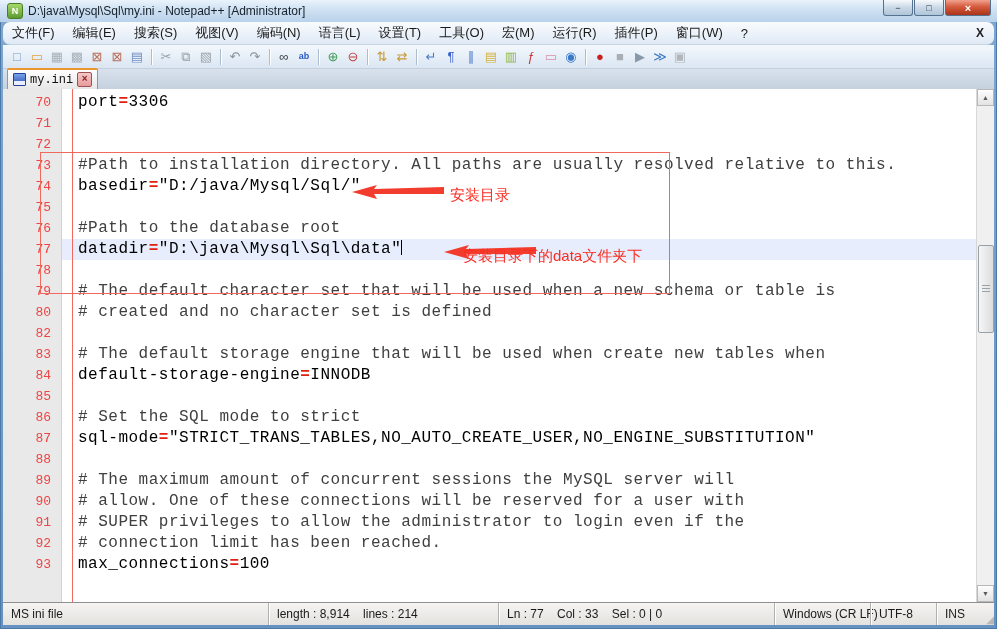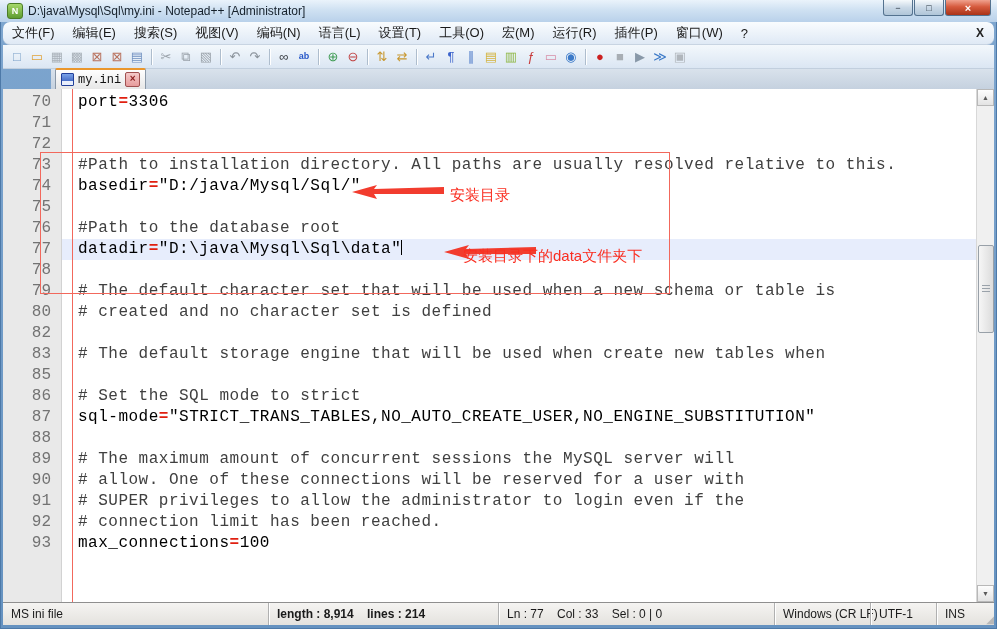--- a/index.html
+++ b/index.html
@@ -26,35 +26,35 @@
   .menu-close{padding:0 10px;font-size:12px;color:#222;font-weight:bold;}
   
   .toolbar{position:absolute;left:3px;right:3px;top:45px;height:23px;display:flex;align-items:center;
     padding-left:4px;background:linear-gradient(#f3f8fc,#dbe6f3);border-bottom:1px solid #c2cfde;}
   .tbtn{width:20px;height:20px;display:flex;align-items:center;justify-content:center;border-radius:2px;}
   .tbtn span{font-size:13px;line-height:1;}
   .tbtn .small{font-size:9px;font-weight:bold;}
   .tsep{width:1px;height:16px;background:#aebdcd;box-shadow:1px 0 0 #fff;margin:0 4px;flex:none;}
   
   .tabbar{position:absolute;left:3px;right:3px;top:69px;height:20px;display:flex;align-items:flex-end;
-    padding-left:4px;background:linear-gradient(#d9e2ec,#c5d1df);border-bottom:1px solid #93a2b2;margin-left:48px;}
+    padding-left:4px;background:linear-gradient(#d9e2ec,#c5d1df);border-bottom:1px solid #93a2b2;}
   .tab{height:19px;display:flex;align-items:center;gap:4px;padding:0 5px;
     background:linear-gradient(#fefefe,#e7e7e7);border:1px solid #8a98a8;border-bottom:none;
     border-top:2px solid #ea962d;border-radius:2px 2px 0 0;}
   .tab-label{font-family:"Liberation Mono",monospace;font-size:12px;color:#111;}
   .disk{width:11px;height:11px;border-radius:1px;background:linear-gradient(#7aa2e8,#2b50b4);
     border:1px solid #23409a;box-shadow:inset 0 -4px 0 #e8eefc;}
   .tabclose{width:13px;height:13px;border:1px solid #a05050;border-radius:2px;color:#8c1f1f;
     background:linear-gradient(#f4c9c9,#e79b9b);font-size:10px;font-weight:bold;line-height:11px;text-align:center;}
   
   .editor{position:absolute;left:3px;right:3px;top:89px;height:513px;background:#fff;overflow:hidden;}
   .gutter-fill{position:absolute;left:0;top:0;bottom:0;width:58px;background:#e9e9e9;border-right:1px solid #d2d2d2;}
   .code{position:absolute;left:0;top:3px;right:17px;font-family:"Liberation Mono","DejaVu Sans Mono",monospace;}
   .row{display:flex;height:21px;line-height:21px;white-space:pre;}
-  .ln{width:48px;flex:none;text-align:right;padding-right:11px;color:#737373;font-size:16px;}
+  .ln{width:48px;flex:none;text-align:right;padding-right:11px;color:#ef4444;font-size:13px;}
   .txt{flex:1;padding-left:16px;font-size:16px;letter-spacing:0.5px;color:#000;}
   .row.cur .txt{background:#e7edfc;}
   .seg-k{color:#000;}
   .seg-a{color:#e01f10;font-weight:bold;}
   .seg-v{color:#000;}
   .seg-c{color:#404040;}
   .caret{display:inline-block;width:1px;height:15px;background:#000;vertical-align:-2px;}
   
   .vscroll{position:absolute;right:0;top:0;bottom:0;width:17px;background:#f0f0f0;border-left:1px solid #d8d8d8;}
   .sbtn{position:absolute;left:0;width:17px;height:17px;background:linear-gradient(#fdfdfd,#e3e3e3);
@@ -69,21 +69,21 @@
   .ann-vline{left:69px;top:0;width:1px;height:513px;background:#f2685c;}
   .ann-rect{left:37px;top:63px;width:628px;height:140px;border:1px solid #f2685c;}
   .arrow1{left:349px;top:95px;} .arrow2{left:441px;top:155px;}
   .ann-label{font-size:15px;color:#fa2d20;white-space:nowrap;}
   .lbl1{left:447px;top:97px;} .lbl2{left:460px;top:158px;}
   
   .statusbar{position:absolute;left:3px;right:3px;top:602px;height:22px;display:flex;align-items:stretch;
     background:linear-gradient(#f5f4f2,#e4e2de);border-top:1px solid #8f8f8f;font-size:12px;color:#1a1a1a;}
   .sseg{display:flex;align-items:center;padding-left:8px;white-space:pre;box-sizing:border-box;}
   .sseg + .sseg{border-left:1px solid #b0b0b0;box-shadow:inset 1px 0 0 #fff;}
-  .s-doctype{flex:1;} .s-length{width:186px;font-weight:bold;} .s-pos{width:276px;margin-left:44px;} .s-eol{width:96px;}
+  .s-doctype{flex:1;} .s-length{width:186px;} .s-pos{width:276px;margin-left:44px;} .s-eol{width:96px;}
   .s-enc{width:66px;} .s-ins{width:44px;}
   .grip{width:14px;display:flex;align-items:flex-end;justify-content:flex-end;color:#b8b8b8;font-size:10px;line-height:10px;}
 </style>
 </head>
 <body>
 
 <div class="window">
 
   <div class="titlebar">
     <span class="appicon">N</span>
@@ -234,20 +234,21 @@
         <div class="row"><span class="ln">73</span><span class="txt"><span class="seg-c">#Path to installation directory. All paths are usually resolved relative to this.</span></span></div>
         <div class="row"><span class="ln">74</span><span class="txt"><span class="seg-k">basedir</span><span class="seg-a">=</span><span class="seg-v">"D:/java/Mysql/Sql/"</span></span></div>
         <div class="row"><span class="ln">75</span><span class="txt"></span></div>
         <div class="row"><span class="ln">76</span><span class="txt"><span class="seg-c">#Path to the database root</span></span></div>
         <div class="row cur"><span class="ln">77</span><span class="txt"><span class="seg-k">datadir</span><span class="seg-a">=</span><span class="seg-v">"D:\java\Mysql\Sql\data"</span><span class="caret"></span></span></div>
         <div class="row"><span class="ln">78</span><span class="txt"></span></div>
         <div class="row"><span class="ln">79</span><span class="txt"><span class="seg-c"># The default character set that will be used when a new schema or table is</span></span></div>
         <div class="row"><span class="ln">80</span><span class="txt"><span class="seg-c"># created and no character set is defined</span></span></div>
         <div class="row"><span class="ln">82</span><span class="txt"></span></div>
         <div class="row"><span class="ln">83</span><span class="txt"><span class="seg-c"># The default storage engine that will be used when create new tables when</span></span></div>
+        <div class="row"><span class="ln">84</span><span class="txt"><span class="seg-k">default-storage-engine</span><span class="seg-a">=</span><span class="seg-v">INNODB</span></span></div>
         <div class="row"><span class="ln">85</span><span class="txt"></span></div>
         <div class="row"><span class="ln">86</span><span class="txt"><span class="seg-c"># Set the SQL mode to strict</span></span></div>
         <div class="row"><span class="ln">87</span><span class="txt"><span class="seg-k">sql-mode</span><span class="seg-a">=</span><span class="seg-v">"STRICT_TRANS_TABLES,NO_AUTO_CREATE_USER,NO_ENGINE_SUBSTITUTION"</span></span></div>
         <div class="row"><span class="ln">88</span><span class="txt"></span></div>
         <div class="row"><span class="ln">89</span><span class="txt"><span class="seg-c"># The maximum amount of concurrent sessions the MySQL server will</span></span></div>
         <div class="row"><span class="ln">90</span><span class="txt"><span class="seg-c"># allow. One of these connections will be reserved for a user with</span></span></div>
         <div class="row"><span class="ln">91</span><span class="txt"><span class="seg-c"># SUPER privileges to allow the administrator to login even if the</span></span></div>
         <div class="row"><span class="ln">92</span><span class="txt"><span class="seg-c"># connection limit has been reached.</span></span></div>
         <div class="row"><span class="ln">93</span><span class="txt"><span class="seg-k">max_connections</span><span class="seg-a">=</span><span class="seg-v">100</span></span></div>
       </div>
@@ -270,18 +271,18 @@
         </div>
       <div class="sbtn down">▼</div>
     </div>
   </div>
 
   <div class="statusbar" id="statusbar">
       <div class="sseg s-doctype">MS ini file</div>
       <div class="sseg s-length">length : 8,914    lines : 214</div>
       <div class="sseg s-pos">Ln : 77    Col : 33    Sel : 0 | 0</div>
       <div class="sseg s-eol">Windows (CR LF)</div>
-      <div class="sseg s-enc">UTF-1</div>
+      <div class="sseg s-enc">UTF-8</div>
       <div class="sseg s-ins">INS</div>
       <div class="grip">◢</div>
     </div>
 
 </div>
 
 </body></html>

